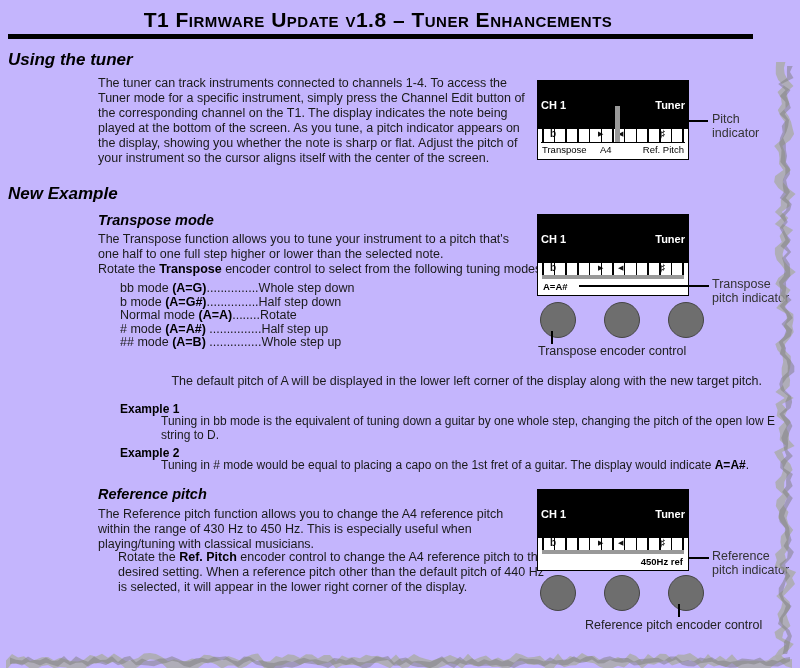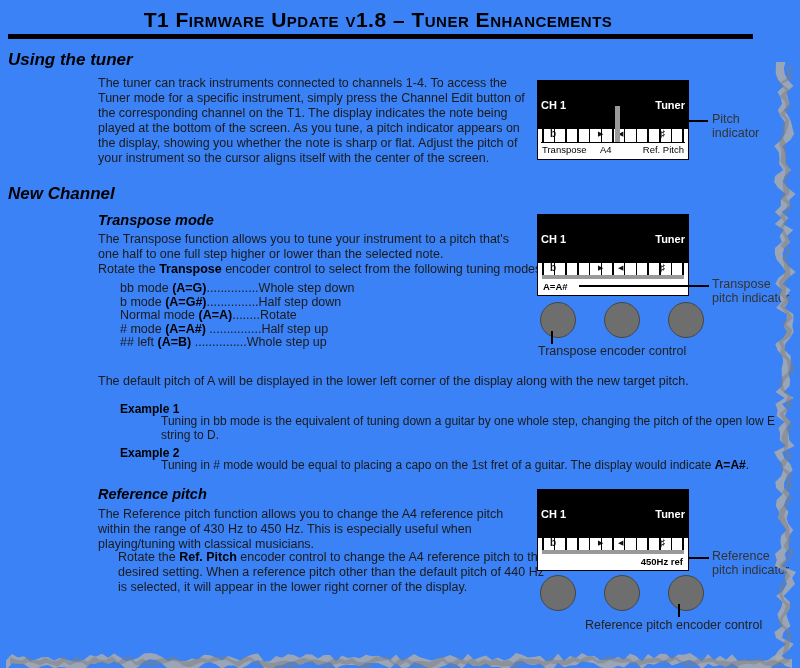--- a/index.html
+++ b/index.html
@@ -1,16 +1,16 @@
 <!DOCTYPE html>
 <html><head>
 <meta charset="utf-8">
 <style>
   html,body{margin:0;padding:0;background:#fff;}
-  .page{position:relative;width:800px;height:668px;background:#3b82f6;overflow:hidden;
+  .page{position:relative;width:800px;height:668px;background:#c4b5fd;overflow:hidden;
         font-family:"Liberation Sans","DejaVu Sans",sans-serif;color:#111;}
   .abs{position:absolute;}
   .title{left:0;top:8px;width:756px;text-align:center;font-size:21px;font-weight:bold;
          font-variant:small-caps;letter-spacing:.5px;color:#000;}
   .rule{left:8px;top:34px;width:745px;height:5px;background:#000;}
   .h1{font-size:17px;font-weight:bold;font-style:italic;color:#000;}
   .h2{font-size:14.5px;font-weight:bold;font-style:italic;color:#000;}
   .body{font-size:12.5px;line-height:15px;color:#1a1a1a;}
   .ex{font-size:12px;line-height:14px;color:#1a1a1a;margin-left:41px;}
   .exh{font-size:12px;font-weight:bold;color:#000;}
@@ -55,35 +55,35 @@
 <body>
 
 <div class="page">
 
   <div class="abs title">T1 Firmware Update v1.8 – Tuner Enhancements</div>
   <div class="abs rule"></div>
 
   <div class="abs h1" style="left:8px;top:50px;">Using the tuner</div>
   <div class="abs body" style="left:98px;top:76px;width:428px;">The tuner can track instruments connected to channels 1-4. To access the Tuner mode for a specific instrument, simply press the Channel Edit button of the corresponding channel on the T1. The display indicates the note being played at the bottom of the screen. As you tune, a pitch indicator appears on the display, showing you whether the note is sharp or flat. Adjust the pitch of your instrument so the cursor aligns itself with the center of the screen.</div>
 
-  <div class="abs h1" style="left:8px;top:184px;">New Channel</div>
+  <div class="abs h1" style="left:8px;top:184px;">New Example</div>
 
   <div class="abs h2" style="left:98px;top:212px;">Transpose mode</div>
   <div class="abs body" style="left:98px;top:232px;width:434px;">The Transpose function allows you to tune your instrument to a pitch that's one half to one full step higher or lower than the selected note.</div>
   <div class="abs body" style="left:98px;top:262px;width:470px;"><span>Rotate the </span><b>Transpose</b><span> encoder control to select from the following tuning modes:</span></div>
 
   <div class="abs" style="left:120px;top:282px;">
     <div class="mode-row"><span>bb mode </span><b>(A=G)</b><span>...............</span><span>Whole step down</span></div>
     <div class="mode-row"><span>b mode </span><b>(A=G#)</b><span>...............</span><span>Half step down</span></div>
     <div class="mode-row"><span>Normal mode </span><b>(A=A)</b><span>........</span><span>Rotate</span></div>
     <div class="mode-row"><span># mode </span><b>(A=A#)</b><span> ...............</span><span>Half step up</span></div>
-    <div class="mode-row"><span>## left </span><b>(A=B)</b><span> ...............</span><span>Whole step up</span></div>
-  </div>
-
-  <div class="abs body" style="left:98px;top:374px;width:680px;">The default pitch of A will be displayed in the lower left corner of the display along with the new target pitch.</div>
+    <div class="mode-row"><span>## mode </span><b>(A=B)</b><span> ...............</span><span>Whole step up</span></div>
+  </div>
+
+  <div class="abs body" style="left:82px;top:374px;width:680px;text-align:right;">The default pitch of A will be displayed in the lower left corner of the display along with the new target pitch.</div>
 
   <div class="abs exh" style="left:120px;top:402px;">Example 1</div>
   <div class="abs ex" style="left:120px;top:414px;width:638px;">Tuning in bb mode is the equivalent of tuning down a guitar by one whole step, changing the pitch of the open low E string to D.</div>
   <div class="abs exh" style="left:120px;top:446px;">Example 2</div>
   <div class="abs ex" style="left:120px;top:458px;width:638px;"><span>Tuning in # mode would be equal to placing a capo on the 1st fret of a guitar. The display would indicate </span><b>A=A#</b><span>.</span></div>
 
   <div class="abs h2" style="left:98px;top:486px;">Reference pitch</div>
   <div class="abs body" style="left:98px;top:507px;width:432px;">The Reference pitch function allows you to change the A4 reference pitch within the range of 430 Hz to 450 Hz. This is especially useful when playing/tuning with classical musicians.</div>
   <div class="abs body" style="left:98px;top:550px;width:438px;margin-left:20px;"><span>Rotate the </span><b>Ref. Pitch</b><span> encoder control to change the A4 reference pitch to the desired setting. When a reference pitch other than the default pitch of 440 Hz is selected, it will appear in the lower right corner of the display.</span></div>
 

